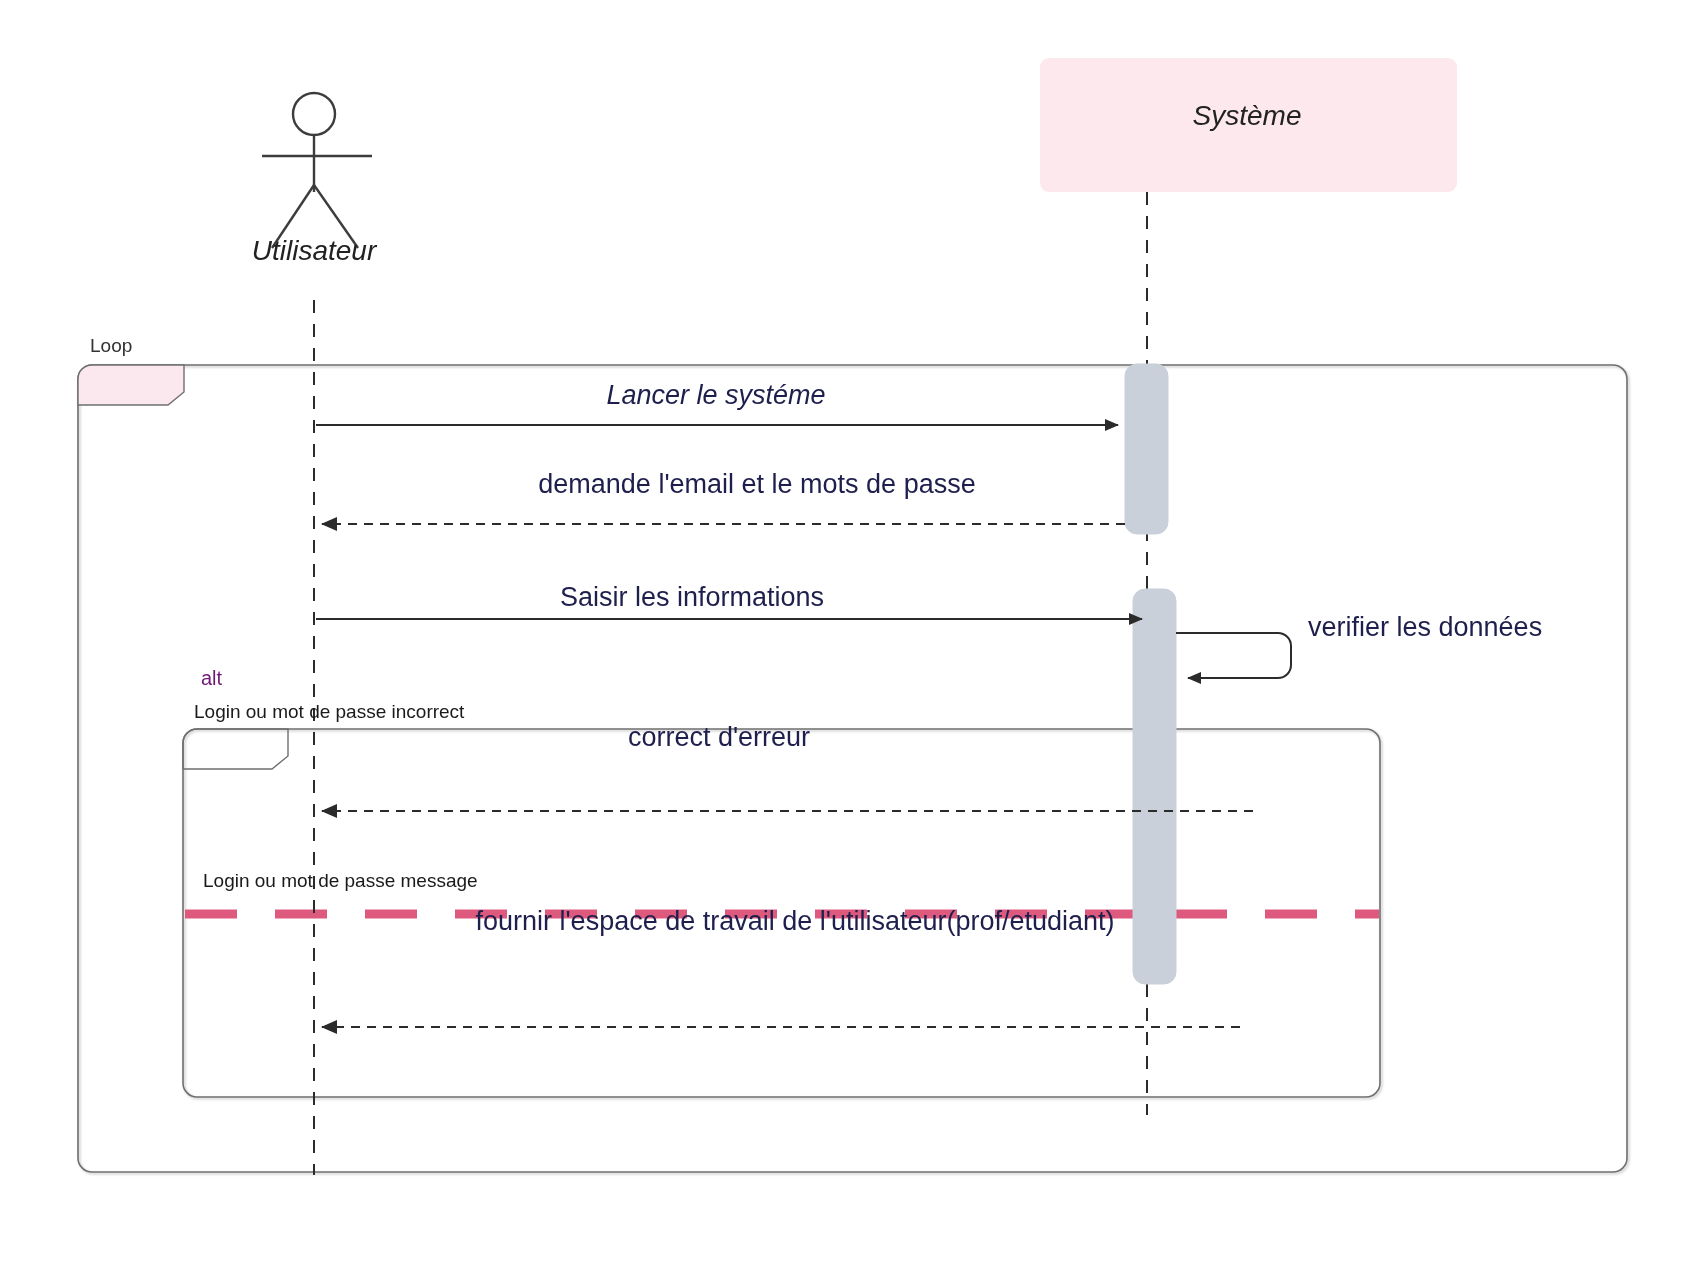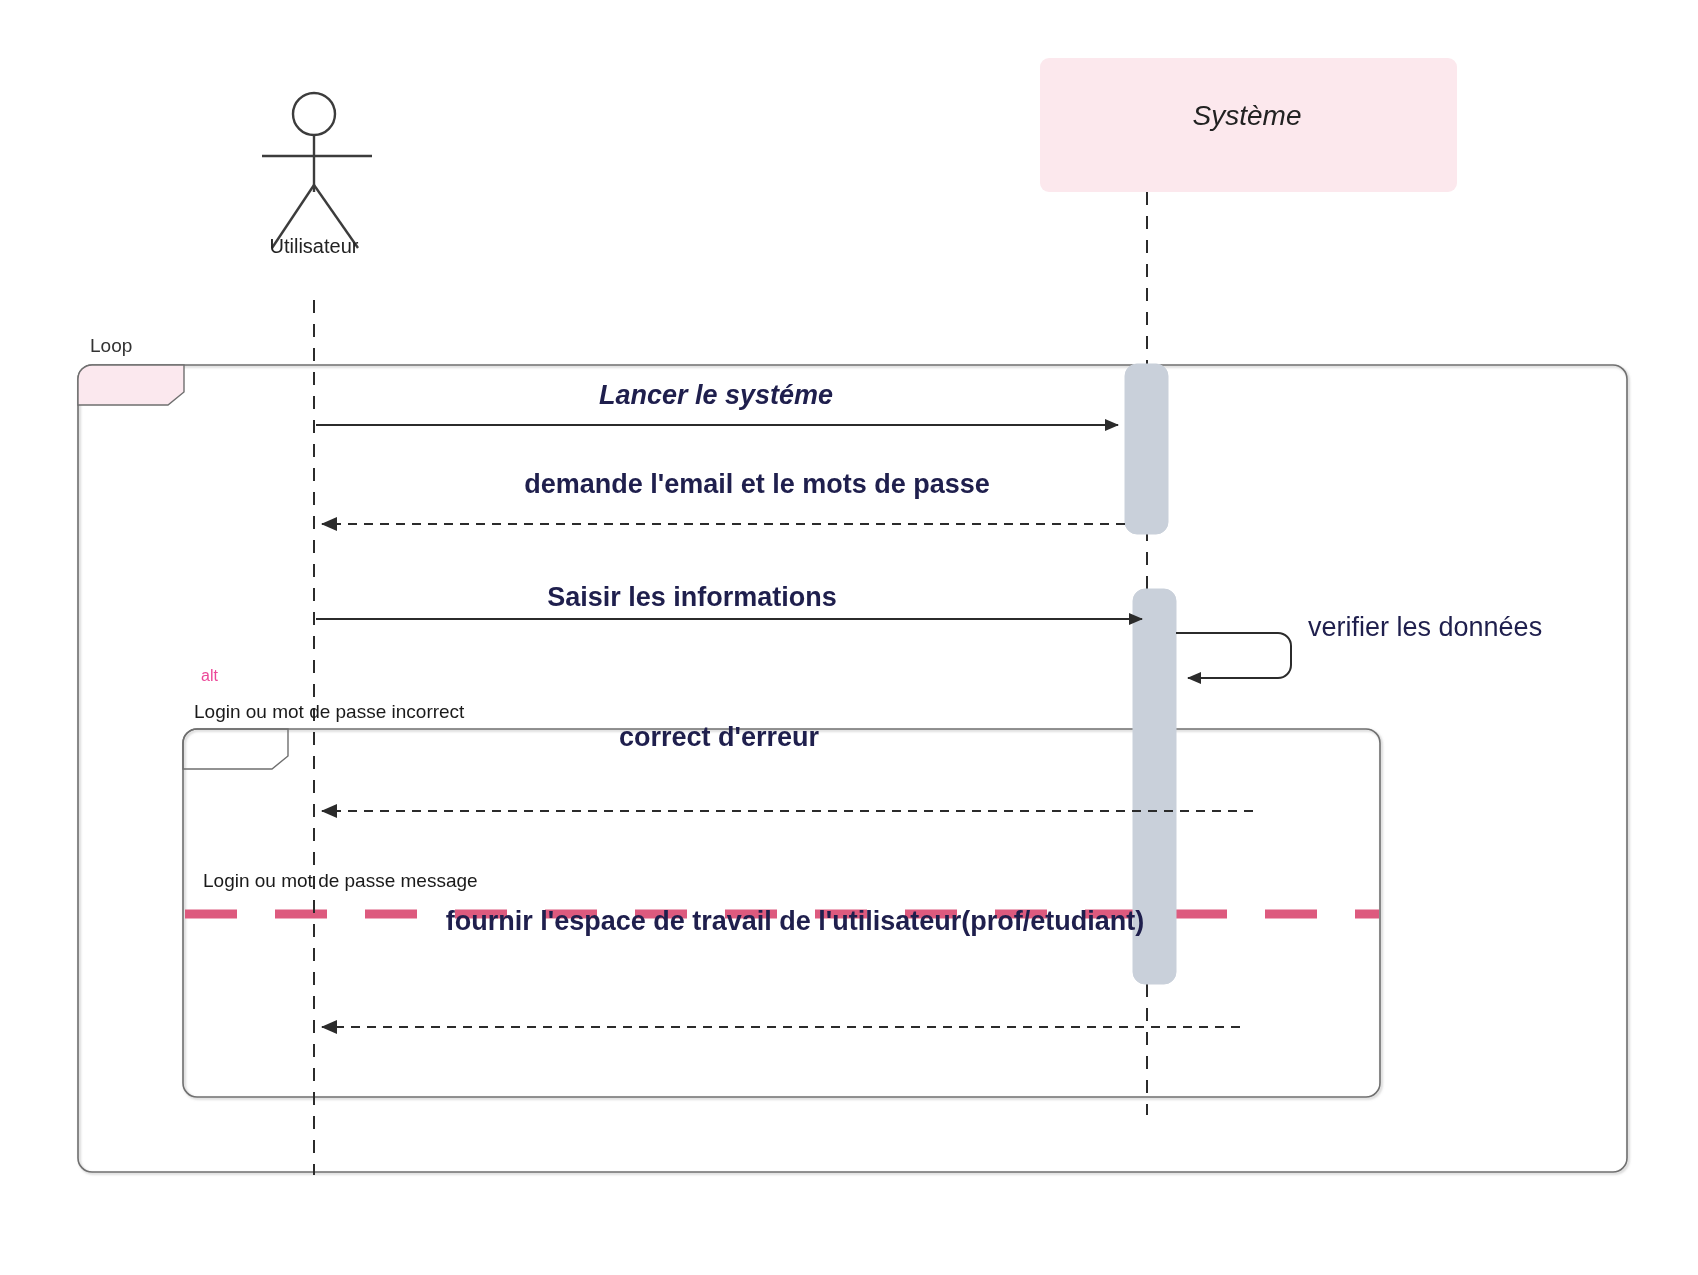--- a/index.html
+++ b/index.html
@@ -26,43 +26,43 @@
   }
   .lbl {
     position: absolute;
     white-space: nowrap;
     color: #1a1a4e;
   }
   .msg-label {
     font-size: 27px;
     color: #1f1f4d;
     transform: translateX(-50%);
-    font-weight: bold;
   }
   .msg-label.italic {
     font-style: italic;
   }
   .actor-name {
-    font-size: 20px;
+    font-size: 28px;
+    font-style: italic;
     color: #222222;
     transform: translateX(-50%);
   }
   .participant-name {
     font-size: 28px;
     font-style: italic;
     color: #222222;
     transform: translateX(-50%);
   }
   .frame-tag-label {
     font-size: 19px;
     color: #333333;
   }
   .frame-tag-label.alt-tag {
-    color: #ec4899;
-    font-size: 16px;
+    color: #701a75;
+    font-size: 20px;
   }
   .guard-label {
     font-size: 19px;
     font-weight: normal;
     color: #1a1a1a;
   }
   .self-msg-label {
     font-size: 27px;
     color: #1f1f4d;
   }

